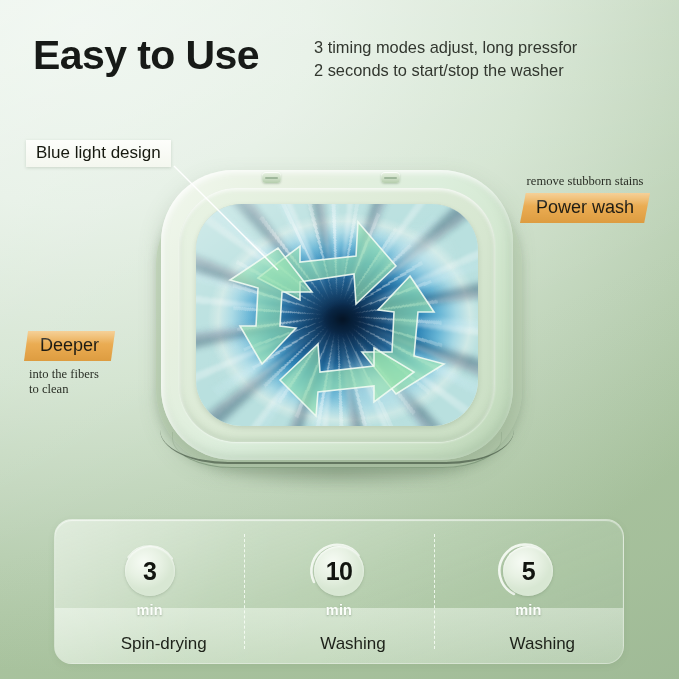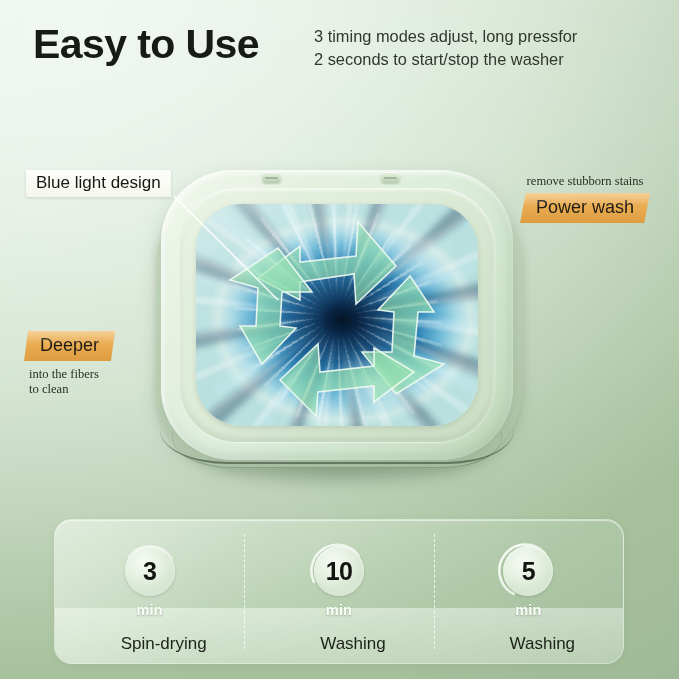--- a/index.html
+++ b/index.html
@@ -25,21 +25,21 @@
   #poster::after {
     content: "";
     position: absolute;
     inset: 0;
     background: linear-gradient(155deg, rgba(255,255,255,.42) 0%, rgba(255,255,255,.12) 34%,
                 rgba(255,255,255,0) 56%, rgba(120,150,118,.10) 86%, rgba(105,135,104,.16) 100%);
     pointer-events: none;
   }
 
   
-  .header { position: absolute; left: 0; top: 1px; width: 679px; height: 110px; z-index: 6; }
+  .header { position: absolute; left: 0; top: 12px; width: 679px; height: 110px; z-index: 6; }
 
   .headline {
     position: absolute;
     left: 33px; top: 20px;
     font-size: 41px;
     font-weight: bold;
     letter-spacing: -.6px;
     color: #171a17;
     white-space: nowrap;
   }
@@ -272,21 +272,21 @@
 
   .sub-note {
     font-size: 12.6px;
     line-height: 15px;
     color: #2b3027;
     white-space: nowrap;
     font-family: Liberation Serif, serif;
   }
 
   
-  #callout-blue-light { left: 26px; top: 170px; text-align: right; }
+  #callout-blue-light { left: 26px; top: 140px; text-align: right; }
   #callout-blue-light .leader {
     position: absolute; left: 148px; top: 26px;
     width: 112px; height: 112px; overflow: visible;
   }
 
   #callout-power-wash { left: 520px; top: 174px; text-align: center; }
   #callout-power-wash .sub-note { margin-bottom: 4px; }
 
   #callout-deeper   { left: 24px;  top: 331px; }
   #callout-deeper .sub-note { margin-top: 6px; margin-left: 5px; }

